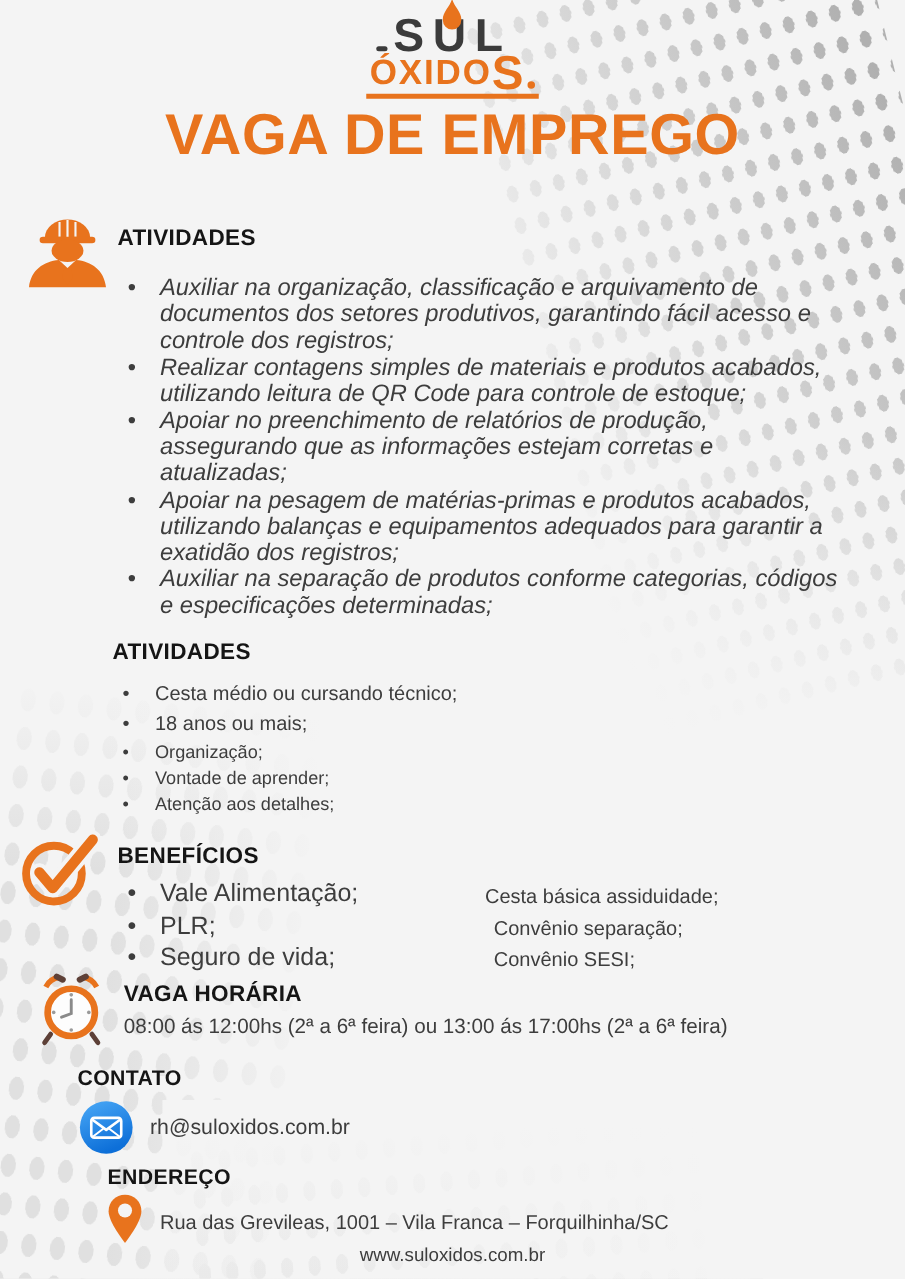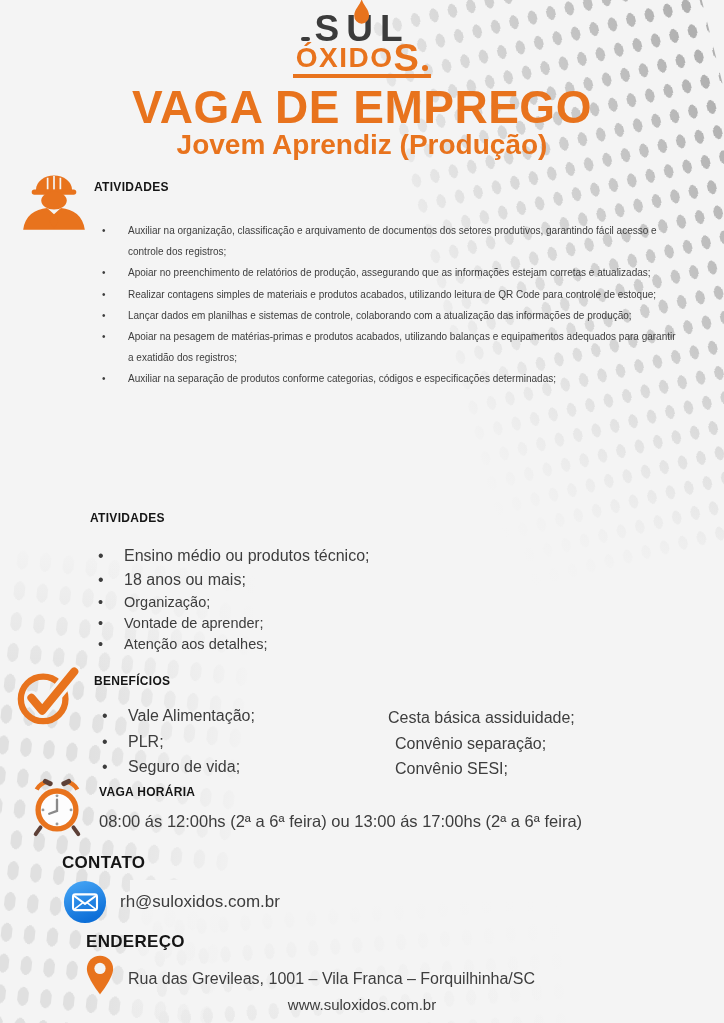--- a/index.html
+++ b/index.html
@@ -81,33 +81,33 @@
     top:80px; left:0; width:100%; text-align:center;
     font-size:46px; font-weight:bold; color:var(--accent,#e8731d);
     letter-spacing:.5px;
   }
   .subtitle{
     top:129px; left:0; width:100%; text-align:center;
     font-size:28px; font-weight:bold; color:var(--accent,#e8731d);
   }
   
   .sec-head{
-    font-weight:bold; color:var(--heading,#151515); font-size:12px; letter-spacing:.3px;
+    font-weight:bold; color:var(--heading,#151515); font-size:18px; letter-spacing:.3px;
   }
   
   .bullet-list{list-style:none; margin:0; padding:0; color:var(--body-text,#3d3d3d);}
   .bullet-list li{position:relative; padding-left:30px;}
   .bullet-list li::before{content:"\2022"; position:absolute; left:4px; top:0;}
   .act-list{top:220px; left:98px; width:578px;}
-  .act-list li{font-size:10px; line-height:21.2px;}
+  .act-list li{font-size:19px; line-height:21.2px;font-style:italic;}
   .req-list{top:544px; left:94px; width:420px;}
   .req-list li{font-size:16px; line-height:24px;}
   .req-list li:nth-child(n+3){font-size:14.5px; line-height:21px;}
   .ben-list-left{top:703px; left:98px; width:270px;}
-  .ben-list-left li{font-size:16px; line-height:25.5px;}
+  .ben-list-left li{font-size:20px; line-height:25.5px;}
   .ben-list-right{top:705px; left:388px; width:270px; list-style:none; margin:0; padding:0;
     color:var(--body-text,#3d3d3d);}
   .ben-list-right li{font-size:16px; line-height:25.5px;}
   .ben-list-right li:nth-child(n+2){margin-left:7px;}
   
   .schedule{top:812px; left:99px; font-size:16.5px; color:var(--body-text,#3d3d3d);}
   .email-text{top:892px; left:120px; font-size:17px; color:var(--body-text,#3d3d3d);}
   .address-text{top:970px; left:128px; font-size:16px; color:var(--body-text,#3d3d3d);}
   .footer{
     top:996px; left:0; width:100%; text-align:center;
@@ -137,43 +137,41 @@
           <path d="M8 0 C8.5 6 1 10.5 1 17.5 a7 7.5 0 0 0 14 0 C15 10.5 7.5 6 8 0 z" fill="#e8731d"></path>
         </svg>
       </div>
       <br>
       <div class="logo-line2">
         <span>ÓXIDO</span><span class="big-s">S</span><span class="logo-dot"></span>
       </div>
     </div>
 
     <div class="abs title">VAGA DE EMPREGO</div>
-    <div class="abs subtitle">Jovem Aprendiz (Produção)</div>
 
     <svg class="abs icon" style="top:168px; left:20px;" width="68" height="64" viewBox="0 0 64 60">
       <path d="M15 20.5 a17 13.5 0 0 1 34 0 z" fill="currentColor"></path>
       <path d="M26 9 v11 M32 7.4 v13 M38 9 v11" stroke="#f4f4f4" stroke-width="1.6" fill="none"></path>
       <rect x="11" y="20" width="42" height="5" rx="2.5" fill="currentColor"></rect>
       <ellipse cx="32" cy="30.5" rx="12" ry="8.5" fill="currentColor"></ellipse>
       <path d="M3 58 c1.5 -13 11 -19.5 22.5 -20.5 l6.5 6 6.5 -6 c11.5 1 21 7.5 22.5 20.5 z" fill="currentColor"></path>
       <path d="M29.2 42.5 l2.8 2.3 2.8 -2.3 1.2 8.5 -4 5.5 -4 -5.5 z" fill="currentColor"></path>
     </svg>
     <div class="abs sec-head" style="top:180px; left:94px;">ATIVIDADES</div>
     <ul class="abs bullet-list act-list">
       <li>Auxiliar na organização, classificação e arquivamento de documentos dos setores produtivos, garantindo fácil acesso e controle dos registros;</li>
+      <li>Realizar contagens simples de materiais e produtos acabados, utilizando leitura de QR Code para controle de estoque;</li>
       <li>Apoiar no preenchimento de relatórios de produção, assegurando que as informações estejam corretas e atualizadas;</li>
-      <li>Realizar contagens simples de materiais e produtos acabados, utilizando leitura de QR Code para controle de estoque;</li>
-      <li>Lançar dados em planilhas e sistemas de controle, colaborando com a atualização das informações de produção;</li>
       <li>Apoiar na pesagem de matérias-primas e produtos acabados, utilizando balanças e equipamentos adequados para garantir a exatidão dos registros;</li>
       <li>Auxiliar na separação de produtos conforme categorias, códigos e especificações determinadas;</li>
     </ul>
 
     <div class="abs sec-head" style="top:511px; left:90px;">ATIVIDADES</div>
     <ul class="abs bullet-list req-list">
-      <li>Ensino médio ou produtos técnico;</li>
+      <li>Cesta médio ou cursando técnico;</li>
       <li>18 anos ou mais;</li>
       <li>Organização;</li>
       <li>Vontade de aprender;</li>
       <li>Atenção aos detalhes;</li>
     </ul>
 
     <svg class="abs icon" style="top:664px; left:16px;" width="64" height="62" viewBox="0 0 66 62">
       <circle cx="28" cy="35" r="23" fill="none" stroke="currentColor" stroke-width="6.5"></circle>
       <path d="M16 34 l11 13 L60 7" fill="none" stroke="#f4f4f4" stroke-width="15" stroke-linecap="round" stroke-linejoin="round"></path>
       <path d="M16 34 l11 13 L60 7" fill="none" stroke="currentColor" stroke-width="8.5" stroke-linecap="round" stroke-linejoin="round"></path>

